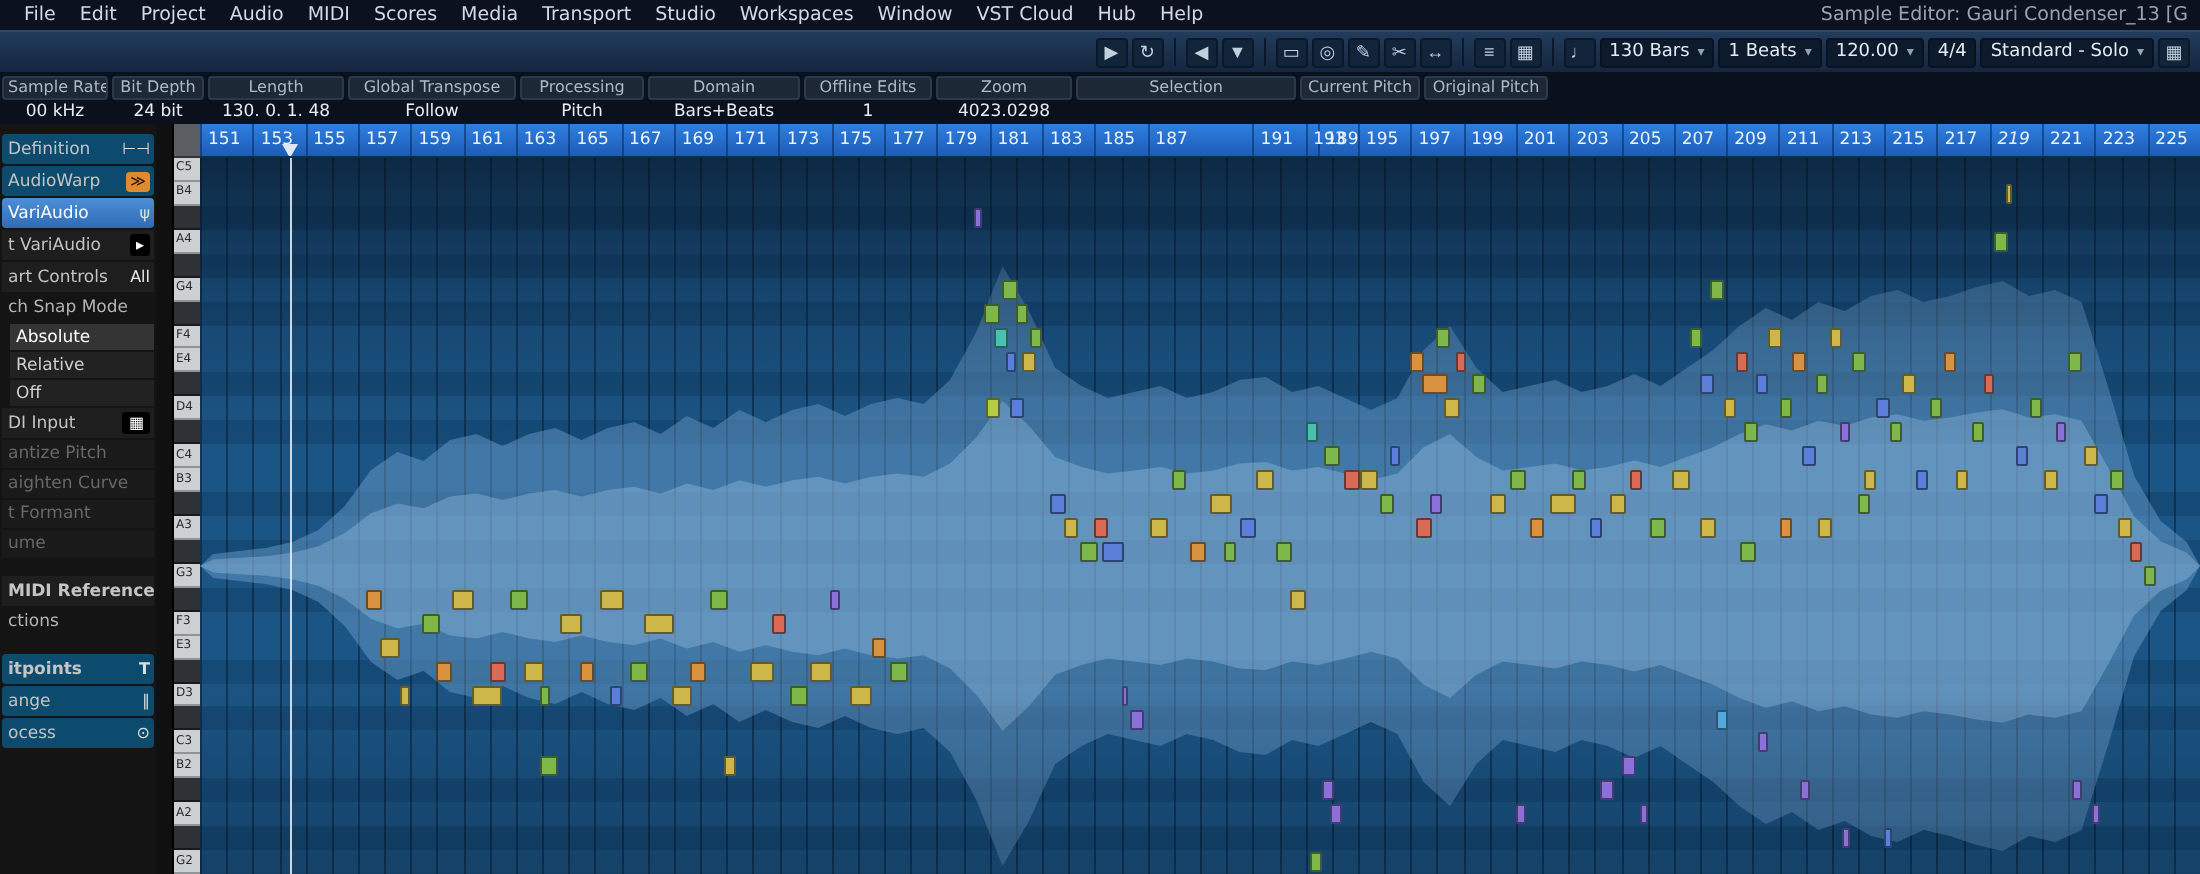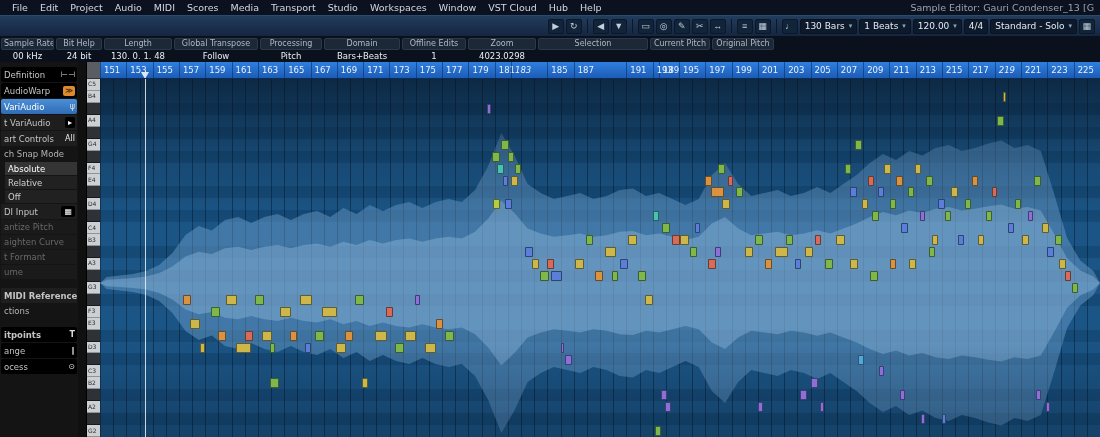--- a/index.html
+++ b/index.html
@@ -32,21 +32,21 @@
   .info-value { font-size:8.5px; color:#e8edf4; line-height:11px; white-space:nowrap; text-align:center; }
 
   
   .workspace { position:absolute; top:62px; left:0; right:0; bottom:0; }
 
   
   .inspector { position:absolute; left:0; top:0; width:78px; bottom:0; background:#141414; overflow:hidden; padding-top:4px; }
   .insp-item { display:flex; align-items:center; justify-content:space-between; margin:1px 1px 0;
     padding:0 2px 0 3px; color:#c4c4c4; font-size:8.5px; white-space:nowrap; overflow:hidden; }
   .insp-item.gap { margin-top:9px;font-weight:bold; }
-  .insp-header { background:#000000; height:15px; border-radius:2px; }
+  .insp-header { background:#0c4a6e; height:15px; border-radius:2px; }
   .insp-header.selected { background:linear-gradient(#4c8fd8,#2f6cb4); color:#fff; }
   .insp-row { background:#1e1e1e; height:15px; }
   .insp-label-row { height:14px; color:#b4b4b4; }
   .insp-option { height:13px; background:#212121; margin-left:5px; color:#d0d0d0; }
   .insp-option.selected { background:#343434; color:#fff; }
   .insp-disabled { height:14px; color:#686868; background:#1a1a1a; }
   .insp-icon { font-size:8px; color:#ddd; }
   .insp-chip { background:#e08a30; color:#241200; border-radius:2px; padding:0 2px; font-size:7.5px; line-height:10px; }
   .insp-btn { background:#000; color:#fff; border-radius:2px; padding:0 3px; font-size:8px; line-height:11px; }
   .insp-textctl { color:#e8e8e8; font-size:8px; }
@@ -143,21 +143,21 @@
       </div>
       <button class="tb-btn">▦</button>
     </div>
 
   <div class="infobar" id="infobar">
       <div class="info-col" style="width: 55px;">
         <div class="info-label">Sample Rate</div>
         <div class="info-value">00 kHz</div>
       </div>
       <div class="info-col" style="width: 48px;">
-        <div class="info-label">Bit Help</div>
+        <div class="info-label">Bit Depth</div>
         <div class="info-value">24 bit</div>
       </div>
       <div class="info-col" style="width: 70px;">
         <div class="info-label">Length</div>
         <div class="info-value">130. 0. 1. 48</div>
       </div>
       <div class="info-col" style="width: 86px;">
         <div class="info-label">Global Transpose</div>
         <div class="info-value">Follow</div>
       </div>
@@ -345,21 +345,21 @@
           <div class="ruler-mark" style="left: 157.894px; width: 26.3156px;">163</div>
           <div class="ruler-mark" style="left: 184.209px; width: 26.3156px;">165</div>
           <div class="ruler-mark" style="left: 210.525px; width: 26.3156px;">167</div>
           <div class="ruler-mark" style="left: 236.84px; width: 26.3156px;">169</div>
           <div class="ruler-mark" style="left: 263.156px; width: 26.3156px;">171</div>
           <div class="ruler-mark" style="left: 289.472px; width: 26.3156px;">173</div>
           <div class="ruler-mark" style="left: 315.787px; width: 26.3156px;">175</div>
           <div class="ruler-mark" style="left: 342.103px; width: 26.3156px;">177</div>
           <div class="ruler-mark" style="left: 368.418px; width: 26.3156px;">179</div>
           <div class="ruler-mark" style="left: 394.734px; width: 26.3156px;">181</div>
-          <div class="ruler-mark" style="left: 411px; width: 26.3156px; font-style: italic;">183</div>
+          <div class="ruler-mark" style="left: 421px; width: 26.3156px;">183</div>
           <div class="ruler-mark" style="left: 447.365px; width: 26.3156px;">185</div>
           <div class="ruler-mark" style="left: 473.681px; width: 26.3156px;">187</div>
           <div class="ruler-mark" style="left: 527px; width: 26.3156px; margin-left: 32px;">189</div>
           <div class="ruler-mark" style="left: 526.312px; width: 26.3156px;">191</div>
           <div class="ruler-mark" style="left: 552.628px; width: 26.3156px;">193</div>
           <div class="ruler-mark" style="left: 578.943px; width: 26.3156px;">195</div>
           <div class="ruler-mark" style="left: 605.259px; width: 26.3156px;">197</div>
           <div class="ruler-mark" style="left: 631.574px; width: 26.3156px;">199</div>
           <div class="ruler-mark" style="left: 657.89px; width: 26.3156px;">201</div>
           <div class="ruler-mark" style="left: 684.206px; width: 26.3156px;">203</div>

